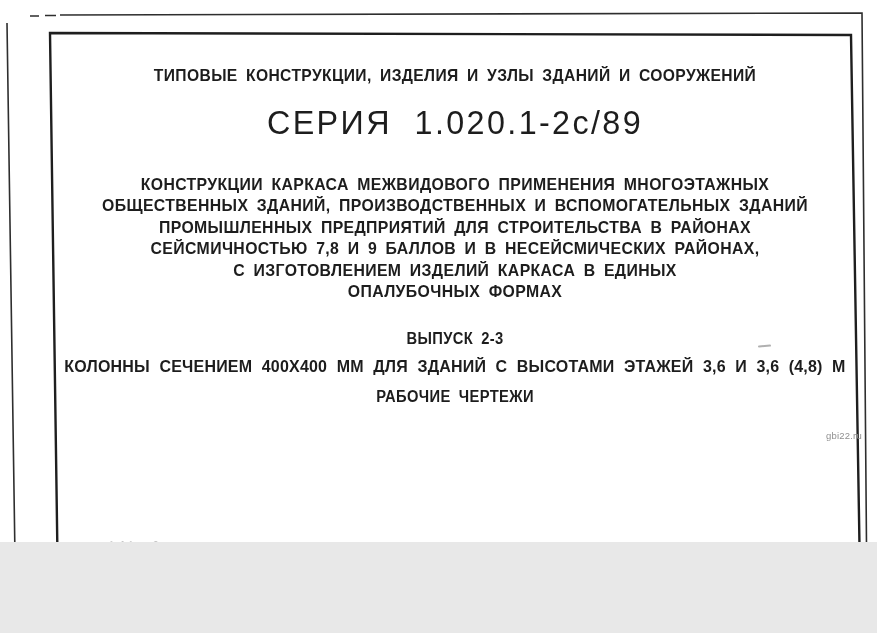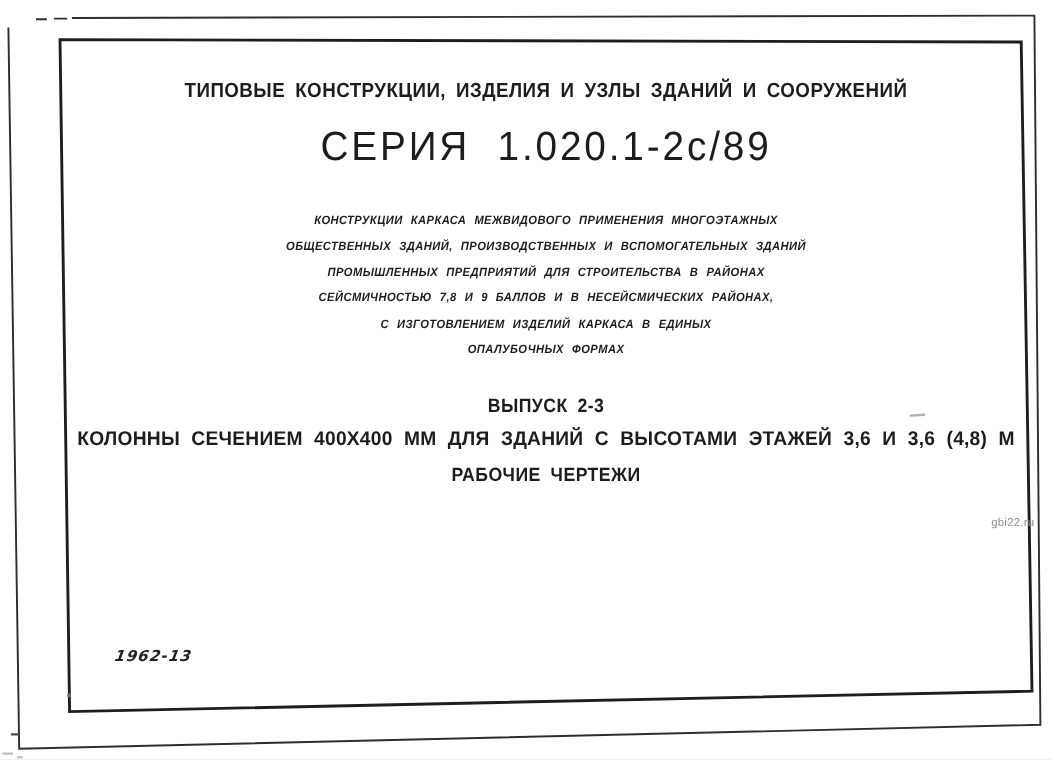--- a/index.html
+++ b/index.html
@@ -1,19 +1,19 @@
 <!DOCTYPE html>
 <html><head>
 <meta charset="utf-8">
 <style>
   html, body { margin: 0; padding: 0; background: #e8e8e8; }
   #page {
     position: relative;
     width: 877px;
-    height: 633px;
+    height: 542px;
     background: #ffffff;
     overflow: hidden;
     font-family: "Liberation Sans", sans-serif;
     color: #1d1d1d;
   }
   #frame-svg {
     position: absolute;
     left: 0; top: 0;
     width: 877px; height: 633px;
   }
@@ -42,23 +42,22 @@
     font-size: 34px;
     line-height: 40px;
     font-weight: 400;
     letter-spacing: 2.5px;
     word-spacing: 12px;
     transform: scaleX(0.95);
     transform-origin: 50% 50%;
   }
   .t-par {
     top: 174px;
-    font-size: 10px;
+    font-size: 17px;
     line-height: 21.4px;
-    font-style: italic;
   }
   .t-par > div {
     transform: scaleX(0.93);
     transform-origin: 50% 50%;
     font-weight: bold;
     letter-spacing: 0.4px;
     word-spacing: 4px;
   }
   .t-issue {
     top: 329px;

